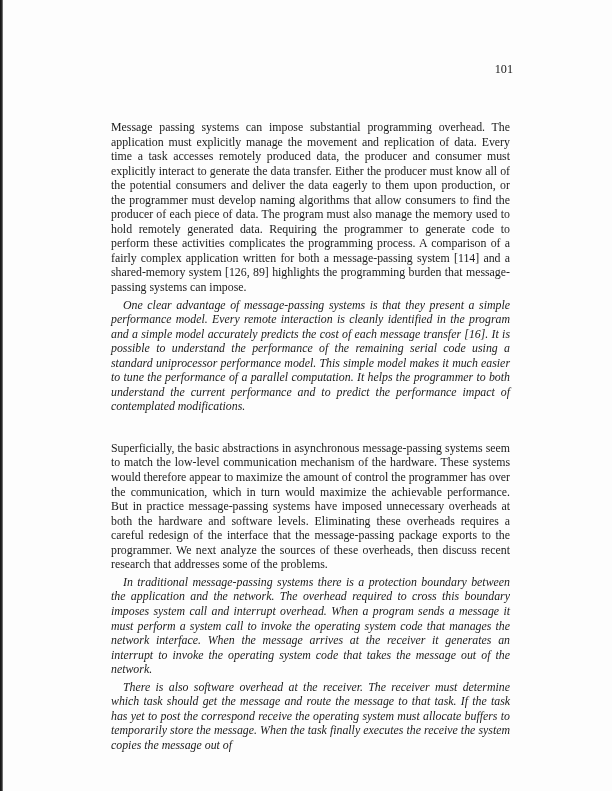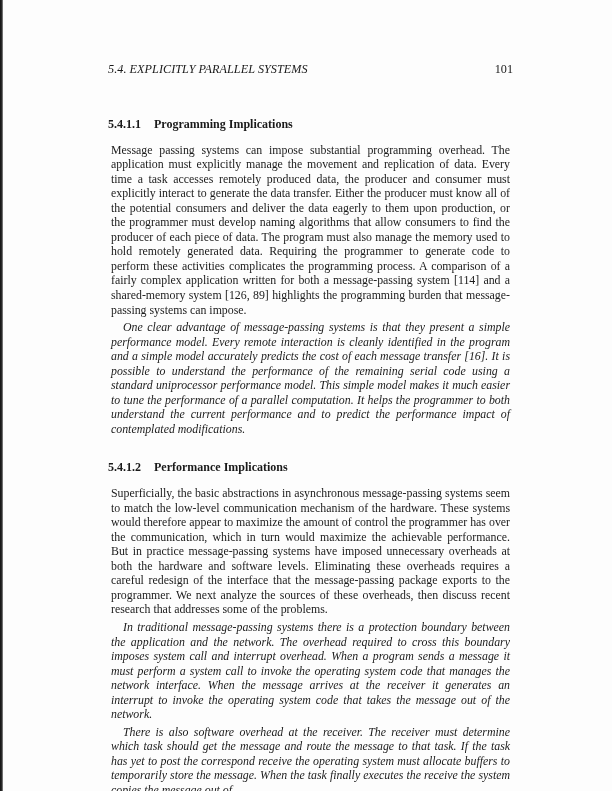--- a/index.html
+++ b/index.html
@@ -26,32 +26,25 @@
   .para { margin: 3px; hyphens: manual; }
   .para.indent { text-indent: 12px; font-style: italic; }
   .section-gap { height: 21px; }
 </style>
 </head>
 <body>
 
 <div class="binding-edge"></div>
 
 <div class="running-header">
-  <span class="running-title">5.4.  EXPLICITLY PARALLEL SYSTEMS</span>
   <span class="page-number">101</span>
 </div>
 
 <div class="body">
-  <div class="section-heading">
-    <span class="num">5.4.1.1</span><span>Programming Implications</span>
-  </div>
   <p class="para">Message passing systems can impose substantial programming overhead. The application must explicitly manage the movement and replication of data. Every time a task accesses remotely produced data, the producer and consumer must explicitly interact to generate the data transfer. Either the producer must know all of the potential consumers and deliver the data eagerly to them upon production, or the programmer must develop naming algorithms that allow consumers to find the producer of each piece of data. The program must also manage the memory used to hold remotely generated data. Requiring the programmer to generate code to perform these activities complicates the programming process. A comparison of a fairly complex application written for both a message-passing system [114] and a shared-memory system [126, 89] highlights the programming burden that message-passing systems can impose.</p>
   <p class="para indent">One clear advantage of message-passing systems is that they present a simple perfor­mance model. Every remote interaction is cleanly identified in the program and a simple model accurately predicts the cost of each message transfer [16]. It is possible to understand the performance of the remaining serial code using a standard uniprocessor performance model. This simple model makes it much easier to tune the performance of a parallel computation. It helps the programmer to both understand the current performance and to predict the performance impact of contemplated modifications.</p>
 
   <div class="section-gap"></div>
 
-  <div class="section-heading">
-    <span class="num">5.4.1.2</span><span>Performance Implications</span>
-  </div>
   <p class="para">Superficially, the basic abstractions in asynchronous message-passing systems seem to match the low-level communication mechanism of the hardware. These systems would therefore appear to maximize the amount of control the programmer has over the com­munication, which in turn would maximize the achievable performance. But in practice message-passing systems have imposed unnecessary overheads at both the hardware and software levels. Eliminating these overheads requires a careful redesign of the interface that the message-passing package exports to the programmer. We next analyze the sources of these overheads, then discuss recent research that addresses some of the problems.</p>
   <p class="para indent">In traditional message-passing systems there is a protection boundary between the application and the network. The overhead required to cross this boundary imposes system call and interrupt overhead. When a program sends a message it must perform a system call to invoke the operating system code that manages the network interface. When the message arrives at the receiver it generates an interrupt to invoke the operating system code that takes the message out of the network.</p>
   <p class="para indent">There is also software overhead at the receiver. The receiver must determine which task should get the message and route the message to that task. If the task has yet to post the correspond receive the operating system must allocate buffers to temporarily store the message. When the task finally executes the receive the system copies the message out of</p>
 </div>
 
 </body></html>

